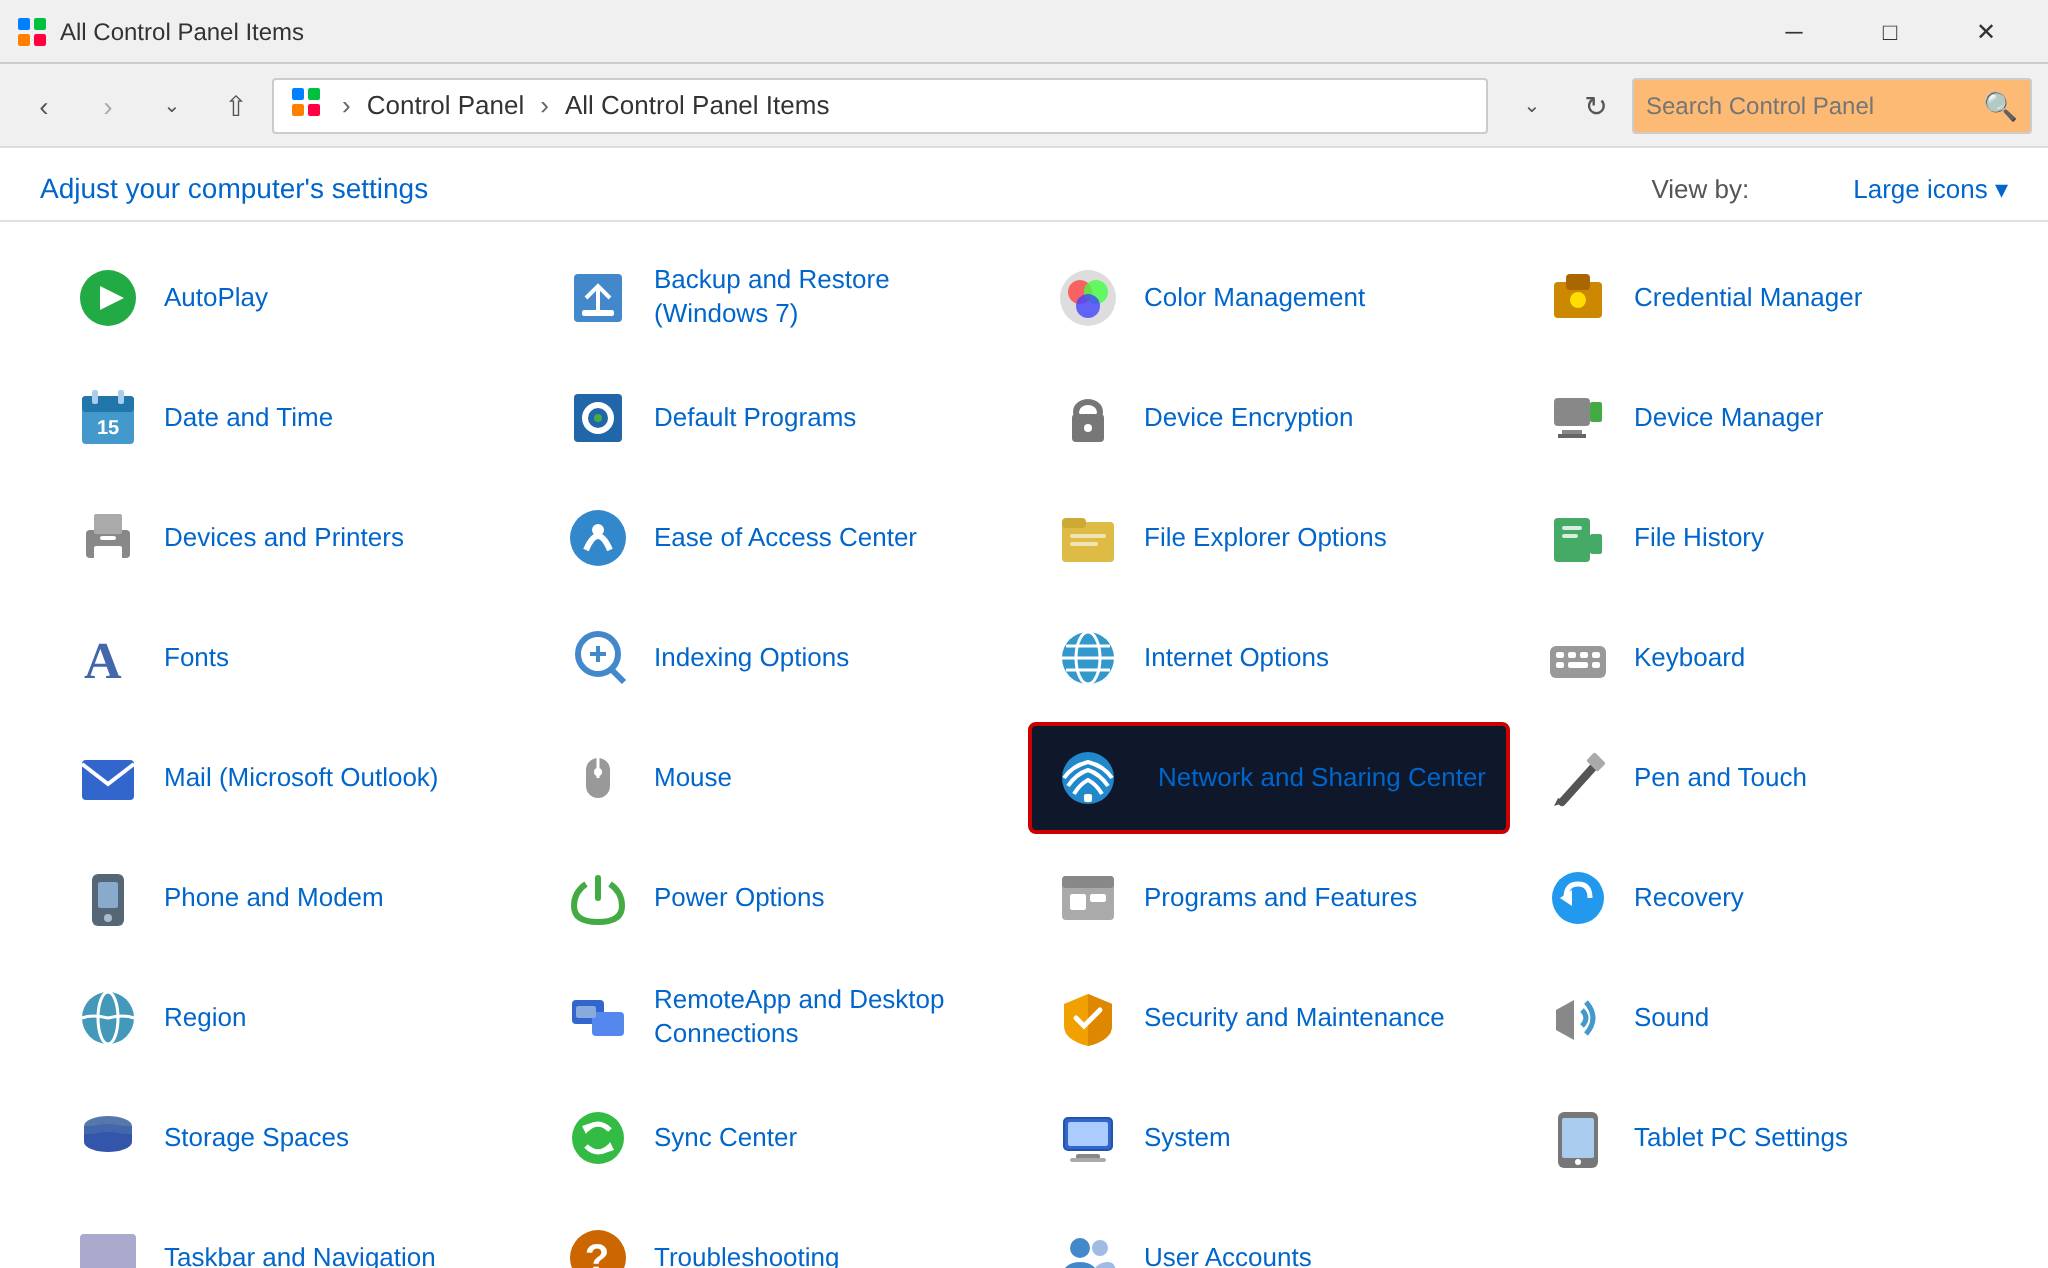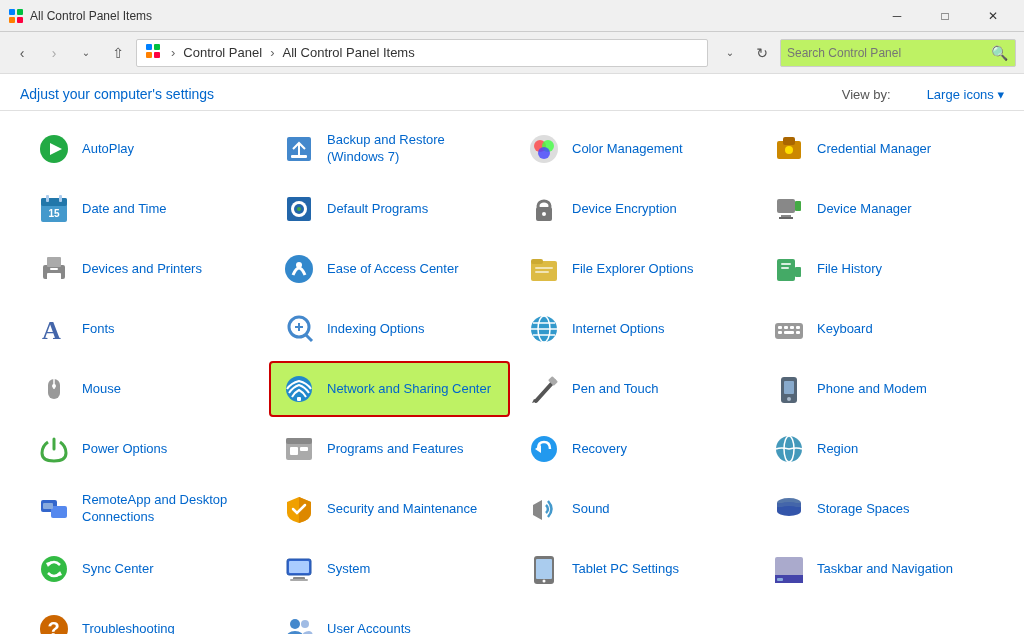--- a/index.html
+++ b/index.html
@@ -46,22 +46,22 @@
     }
     .address-path .path-sep { color: #666; margin: 0 4px; }
     .address-path .path-item { color: #333; }
     .address-dropdown { margin-left: 4px; font-size: 10px; color: #555; }
     .refresh-btn {
       width: 28px; height: 28px; border: none; background: transparent;
       cursor: pointer; font-size: 14px; color: #555; border-radius: 3px;
       display: flex; align-items: center; justify-content: center;
     }
     .search-box {
-      width: 236px; height: 28px; border: 1px solid #ccc;
-      background: #bef264; display: flex; align-items: center;
+      width: 200px; height: 28px; border: 1px solid #ccc;
+      background: #fdba74; display: flex; align-items: center;
       padding: 0 6px; border-radius: 2px;
     }
     .search-input {
       border: none; outline: none; flex: 1; font-size: 12px; color: #666;
       background: transparent;
     }
     .search-icon { font-size: 14px; color: #666; }
 
     
     .main-content {
@@ -78,21 +78,21 @@
       border-bottom: 1px solid #e0e0e0;
     }
     .adjust-text {
       color: #0066cc;
       font-size: 14px;
       font-weight: normal;
     }
     .view-by {
       display: flex;
       align-items: center;
-      gap: 0;
+      gap: 16px;
       font-size: 13px;
       color: #333;
     }
     .view-by-label { color: #555; }
     .view-by-value { color: #0066cc; cursor: pointer; margin-left: 36px; }
 
     
     .items-area {
       flex: 1;
       overflow-y: auto;
@@ -108,21 +108,22 @@
       align-items: center;
       gap: 10px;
       padding: 8px 10px;
       cursor: pointer;
       border-radius: 4px;
       border: 2px solid transparent;
       min-height: 52px;
     }
     .control-item.highlighted {
       border: 2px solid #cc0000;
-      background: #bef264;
+      background: #0f172a;
+      justify-content: space-between;
     }
     .item-icon {
       width: 36px;
       height: 36px;
       flex-shrink: 0;
       display: flex;
       align-items: center;
       justify-content: center;
       font-size: 22px;
     }
@@ -368,20 +369,29 @@
               <rect x="5" y="18" width="4" height="3" rx="1" fill="white"></rect>
               <rect x="11" y="18" width="10" height="3" rx="1" fill="white"></rect>
               <rect x="23" y="18" width="4" height="3" rx="1" fill="white"></rect>
             </svg>
           </div>
           <span class="item-label">Keyboard</span>
         </div>
         <div class="control-item">
           <div class="item-icon">
             <svg width="32" height="32" viewBox="0 0 32 32">
+              <rect x="3" y="7" width="26" height="20" rx="2" fill="#3366cc"></rect>
+              <polyline points="3,9 16,19 29,9" fill="none" stroke="white" stroke-width="2"></polyline>
+            </svg>
+          </div>
+          <span class="item-label">Mail (Microsoft Outlook)</span>
+        </div>
+        <div class="control-item">
+          <div class="item-icon">
+            <svg width="32" height="32" viewBox="0 0 32 32">
               <rect x="10" y="6" width="12" height="20" rx="6" fill="#999"></rect>
               <line x1="16" y1="6" x2="16" y2="16" stroke="white" stroke-width="1.5"></line>
               <circle cx="16" cy="13" r="2" fill="white"></circle>
             </svg>
           </div>
           <span class="item-label">Mouse</span>
         </div>
         <div class="control-item highlighted">
           <div class="item-icon">
             <svg width="32" height="32" viewBox="0 0 32 32">

